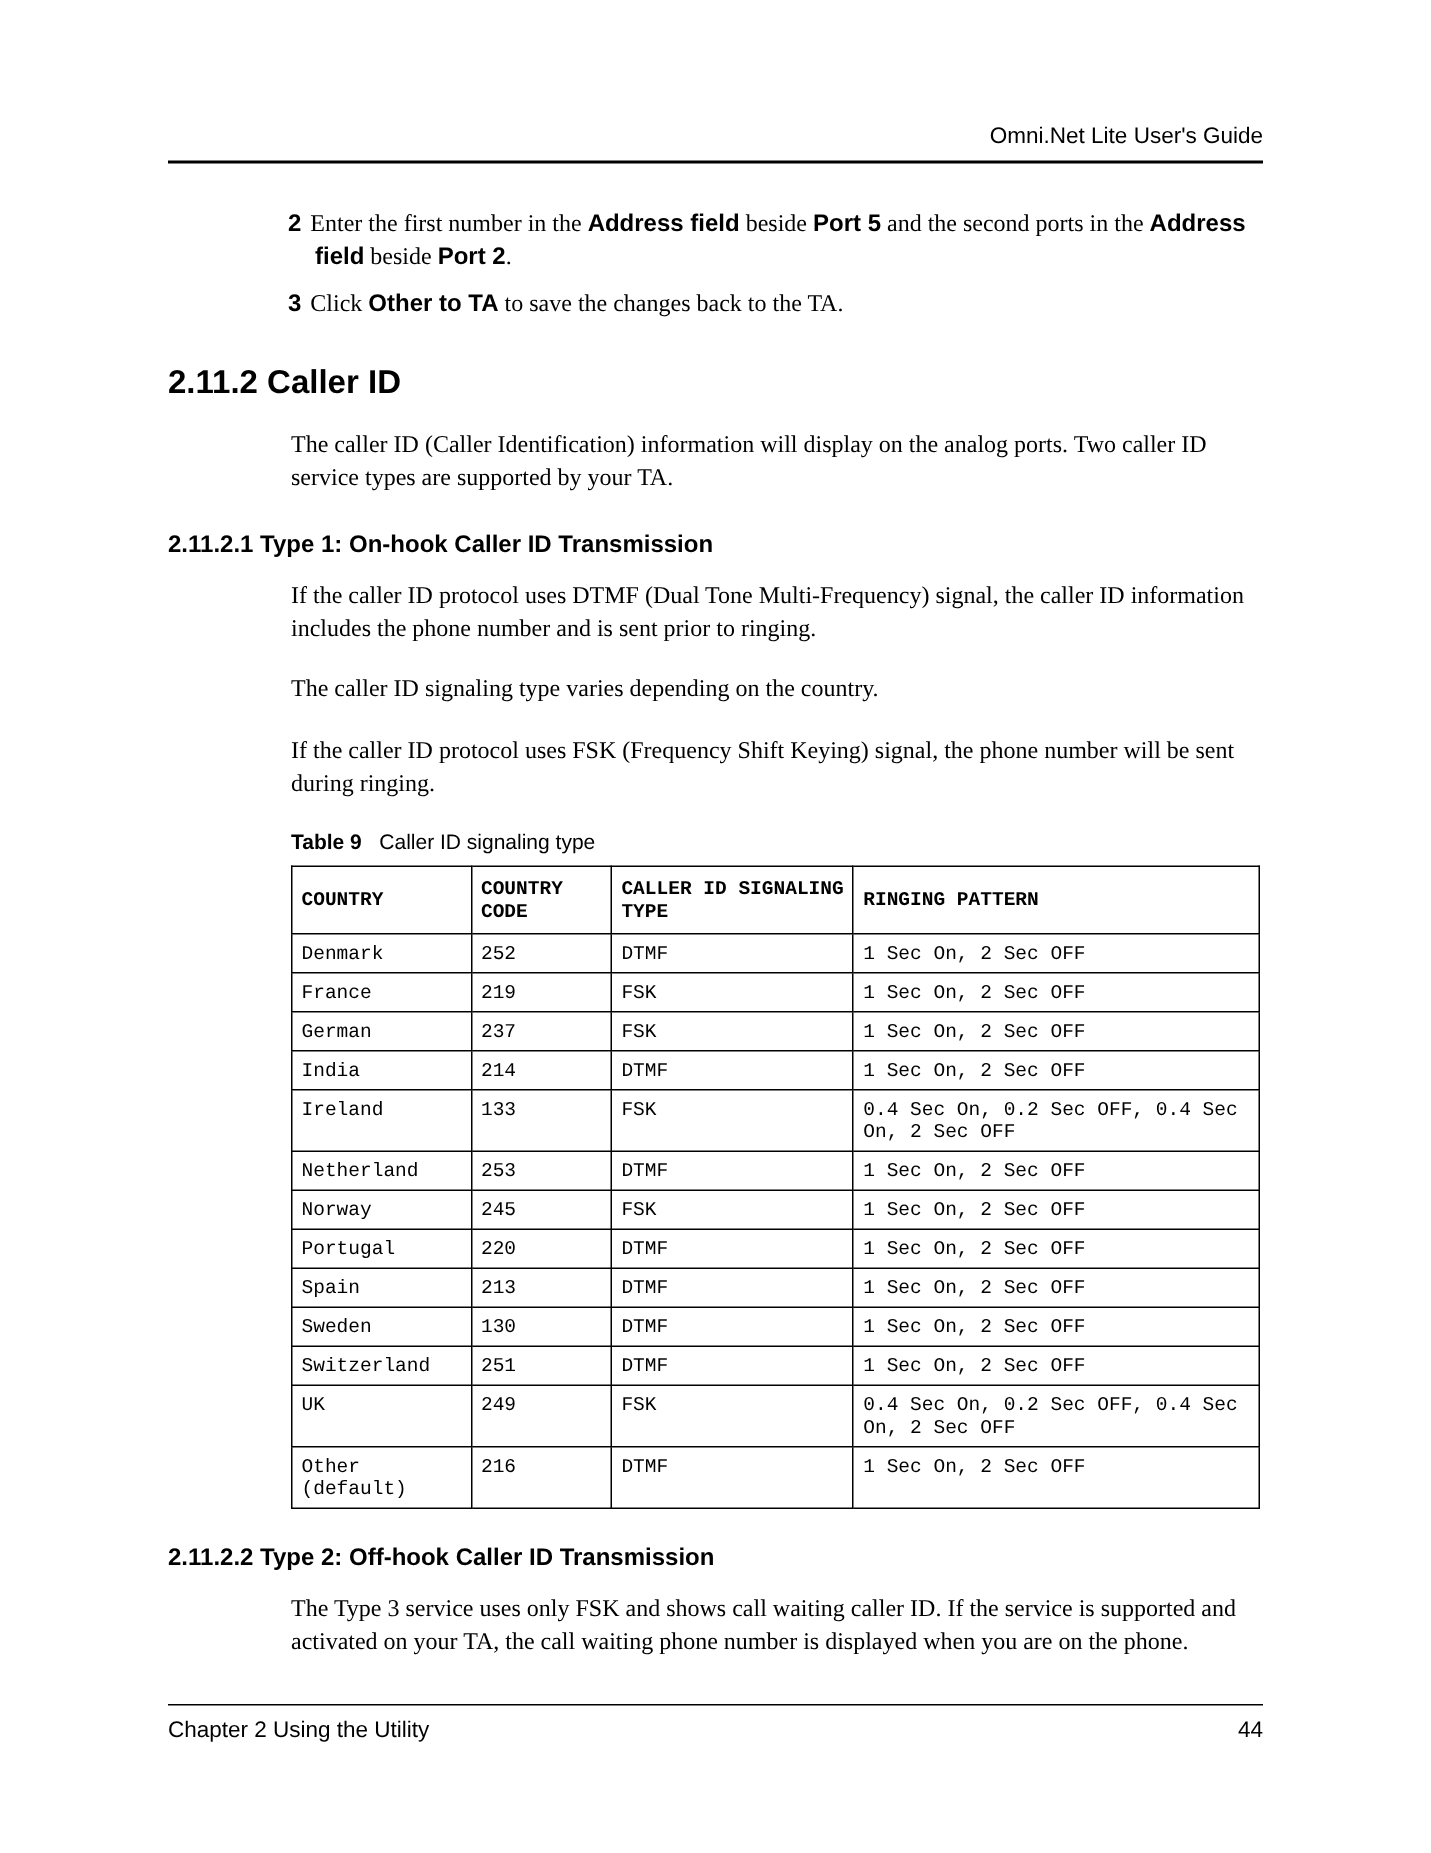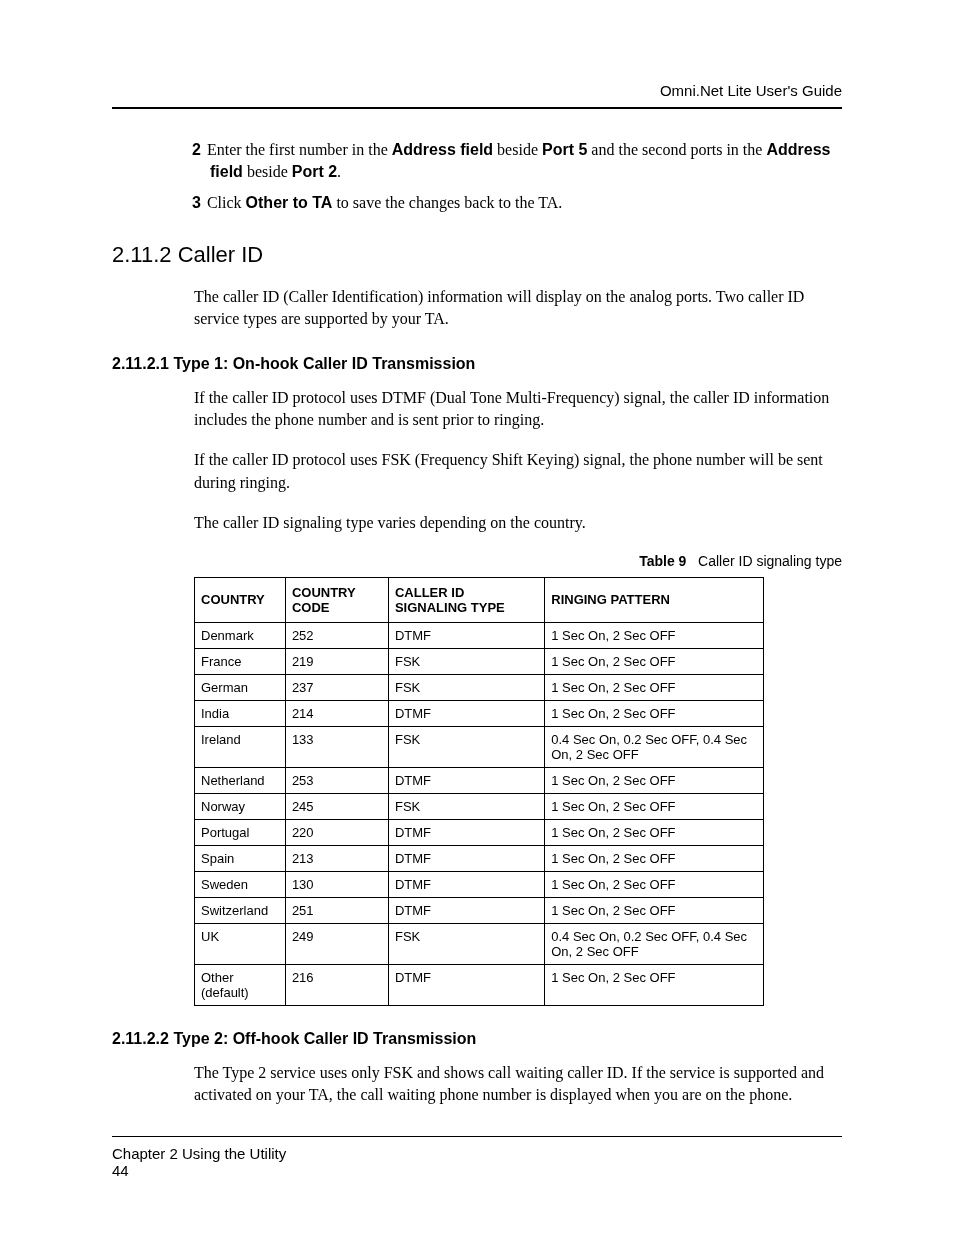--- a/index.html
+++ b/index.html
@@ -39,67 +39,65 @@
       font-family: Arial, Helvetica, sans-serif;
       font-weight: bold;
       margin-right: 6px;
     }
     .bold-sans {
       font-family: Arial, Helvetica, sans-serif;
       font-weight: bold;
     }
     h2.section {
       font-family: Arial, Helvetica, sans-serif;
-      font-weight: normal;
+      font-weight: bold;
       font-size: 22px;
       margin: 28px 0 18px 0;
     }
     h3.subsection {
       font-family: Arial, Helvetica, sans-serif;
       font-weight: bold;
       font-size: 16px;
       margin: 24px 0 14px 0;
     }
     p.body {
       margin: 0 0 18px 82px;
       line-height: 1.4;
     }
     .table-caption {
       font-family: Arial, Helvetica, sans-serif;
       font-size: 14px;
       margin: 6px 0 8px 82px;
-      text-align: right;
     }
     .table-caption .tlabel {
       font-weight: bold;
     }
     table.data {
       border-collapse: collapse;
       margin-left: 82px;
-      width: 570px;
-      font-family: Liberation Sans, sans-serif;
+      width: 646px;
+      font-family: Liberation Mono, monospace;
       font-size: 13px;
     }
     table.data th {
       border: 1.5px solid #000;
       padding: 7px 6px;
       text-align: left;
       font-weight: bold;
     }
     table.data td {
       border: 1px solid #000;
       padding: 5px 6px;
       vertical-align: top;
     }
     .footer {
       display: flex;
       justify-content: space-between;
       font-family: Arial, Helvetica, sans-serif;
       font-size: 15px;
-      flex-direction: column;
     }
   </style>
 </head>
 <body>
 
 <div class="page">
   <div class="header-right">Omni.Net Lite User's Guide</div>
   <hr class="rule">
 
   <div class="ol-item">
@@ -108,22 +106,22 @@
 
   <div class="ol-item">
     <span class="num">3</span><span>Click </span><span class="bold-sans">Other to TA</span><span> to save the changes back to the TA.</span>
   </div>
 
   <h2 class="section">2.11.2  Caller ID</h2>
   <p class="body">The caller ID (Caller Identification) information will display on the analog ports. Two caller ID service types are supported by your TA.</p>
 
   <h3 class="subsection">2.11.2.1  Type 1: On-hook Caller ID Transmission</h3>
   <p class="body">If the caller ID protocol uses DTMF (Dual Tone Multi-Frequency) signal, the caller ID information includes the phone number and is sent prior to ringing.</p>
+  <p class="body">The caller ID signaling type varies depending on the country.</p>
   <p class="body">If the caller ID protocol uses FSK (Frequency Shift Keying) signal, the phone number will be sent during ringing.</p>
-  <p class="body">The caller ID signaling type varies depending on the country.</p>
 
   <div class="table-caption">
     <span class="tlabel">Table 9</span>&nbsp;&nbsp;&nbsp;<span>Caller ID signaling type</span>
   </div>
 
   <table class="data">
     <thead>
       <tr>
         <th>COUNTRY</th>
         <th>COUNTRY CODE</th>
@@ -207,20 +205,20 @@
         <tr>
           <td>Other (default)</td>
           <td>216</td>
           <td>DTMF</td>
           <td>1 Sec On, 2 Sec OFF</td>
         </tr>
       </tbody>
   </table>
 
   <h3 class="subsection">2.11.2.2  Type 2: Off-hook Caller ID Transmission</h3>
-  <p class="body">The Type 2 service uses only FSK and shows call waiting caller ID. If the service is supported and activated on your TA, the call waiting phone number is displayed when you are on the phone.</p>
+  <p class="body">The Type 3 service uses only FSK and shows call waiting caller ID. If the service is supported and activated on your TA, the call waiting phone number is displayed when you are on the phone.</p>
 
   <hr class="rule-bottom">
   <div class="footer">
     <span>Chapter 2 Using the Utility</span>
     <span>44</span>
   </div>
 </div>
 
 </body></html>

